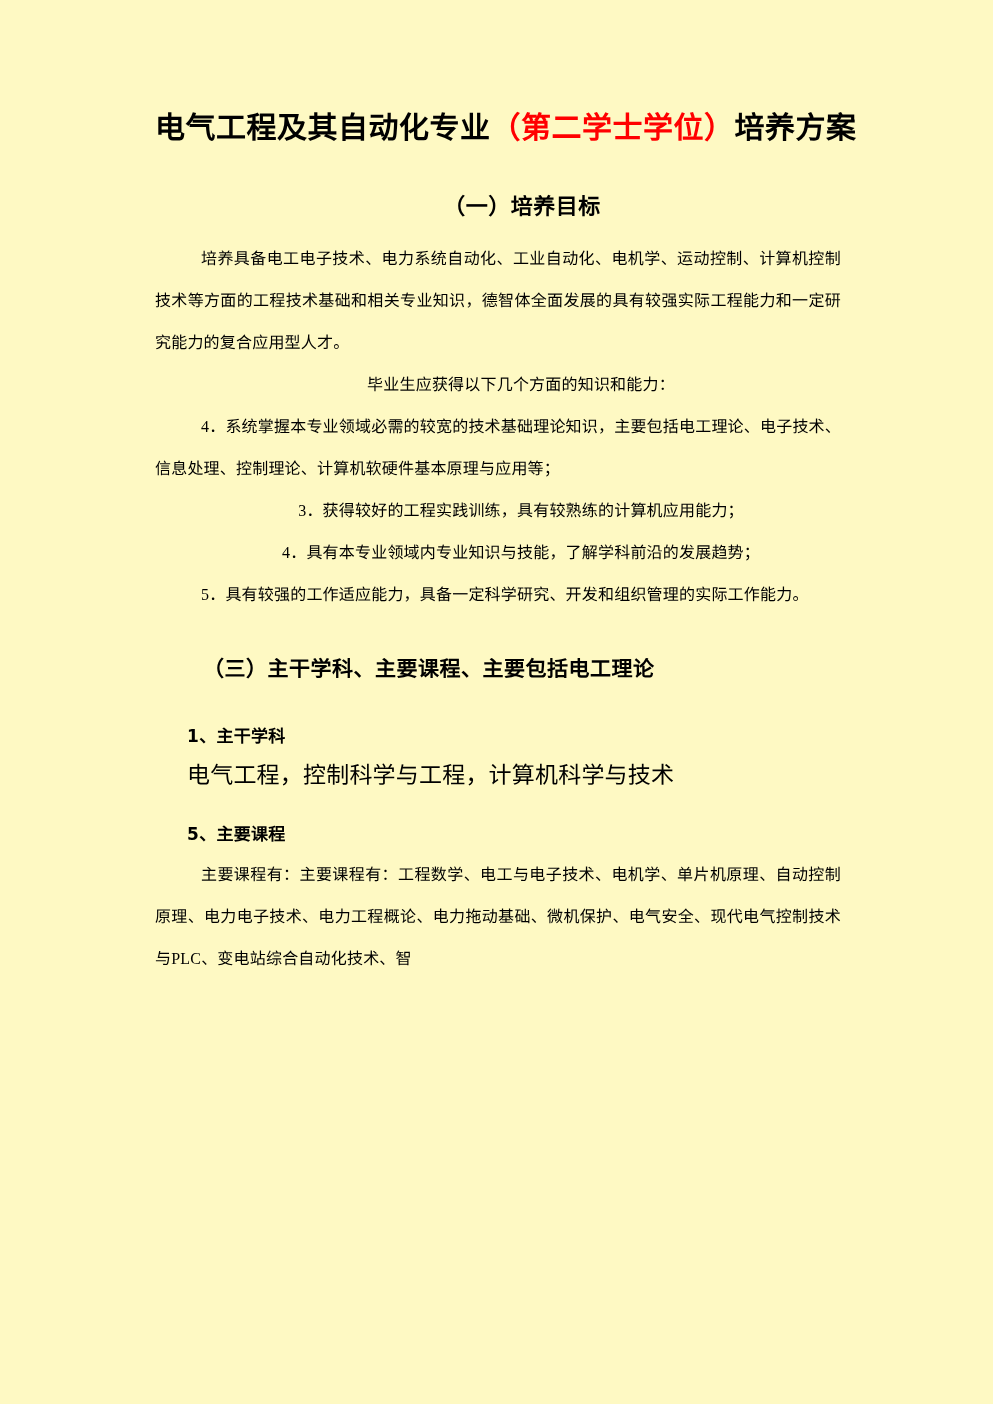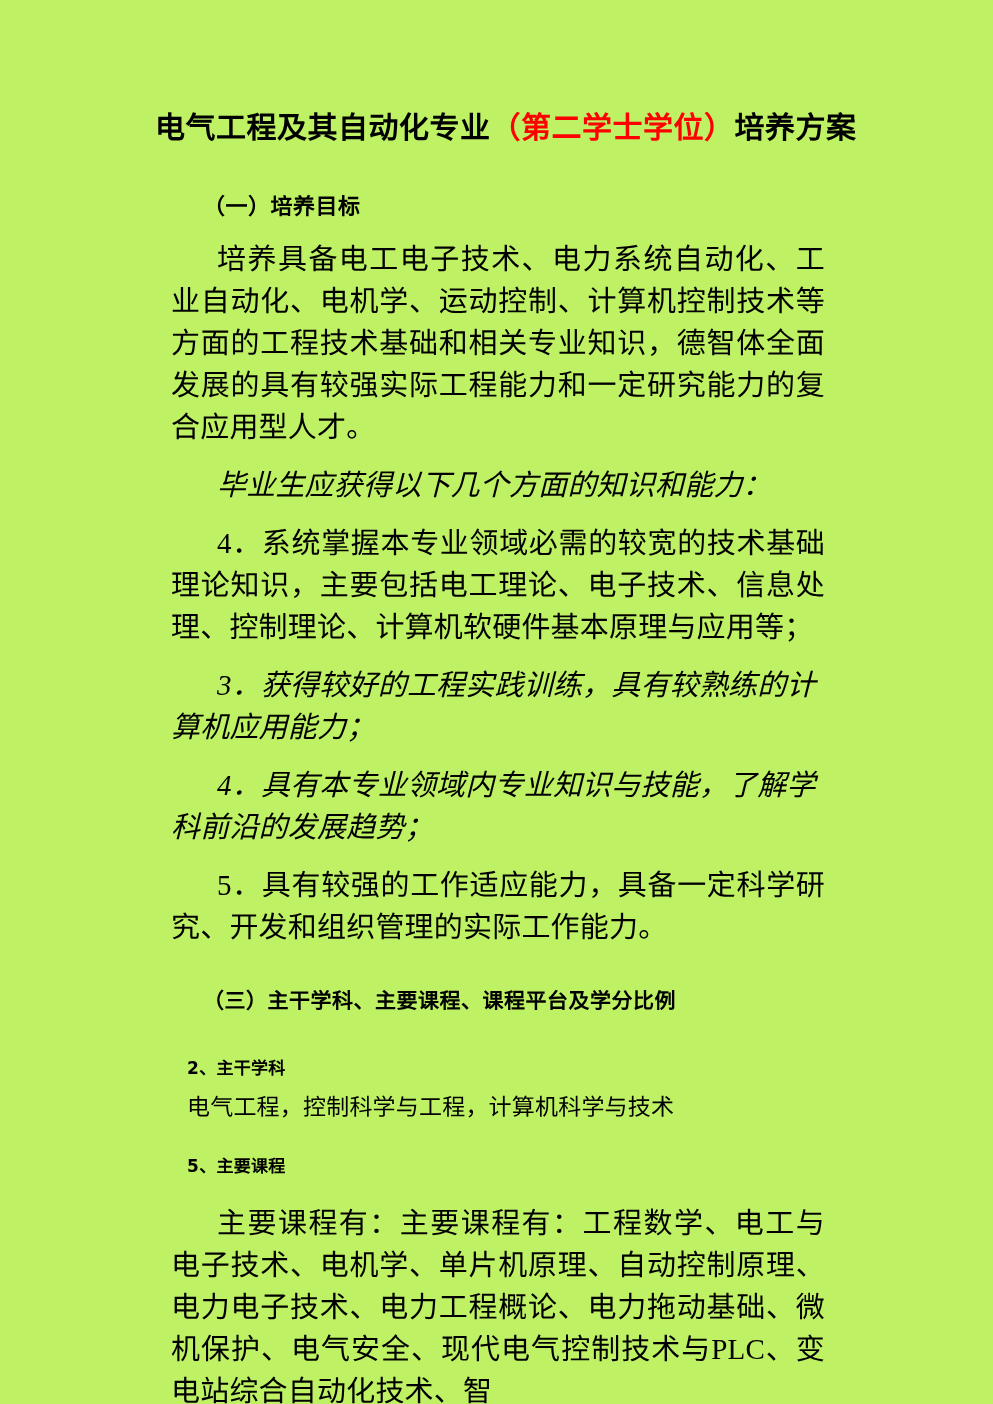--- a/index.html
+++ b/index.html
@@ -5,21 +5,21 @@
 <style>
   html, body {
     margin: 0;
     padding: 0;
     background: #ffffff;
   }
   .page {
     position: relative;
     width: 993px;
     height: 1404px;
-    background: #bef264;
+    background: #fef9c3;
     overflow: hidden;
     font-family: "Liberation Serif", "DejaVu Serif", serif;
     color: #000000;
     box-sizing: border-box;
   }
   .content {
     position: absolute;
     left: 155px;
     top: 0;
     width: 686px;
@@ -44,50 +44,50 @@
   
   .sec-heading {
     margin: 0;
     font-family: "DejaVu Sans", "Liberation Sans", sans-serif;
     font-size: 22px;
     font-weight: bold;
     line-height: 42px;
     text-indent: 48px;
     letter-spacing: 0.5px;
   }
-  .sec-heading.h-one   { margin-top: 36px; }
+  .sec-heading.h-one   { margin-top: 36px; text-align: center; }
   .sec-heading.h-two   { margin-top: 28px; }
   .sec-heading.h-three { margin-top: 32px; font-size: 21px; }
 
   
   .sub-heading {
     margin: 0;
     font-family: "DejaVu Sans", "Liberation Sans", sans-serif;
     font-size: 17px;
     font-weight: bold;
     line-height: 40px;
     text-indent: 32px;
     letter-spacing: 0.3px;
   }
   .sub-heading.gap-before { margin-top: 26px; }
   .sub-heading.gap-before-2 { margin-top: 18px; }
 
   
   .para {
-    margin: 16px;
-    font-size: 29px;
+    margin: 0;
+    font-size: 16px;
     line-height: 42px;
     text-align: justify;
     text-justify: inter-ideograph;
     text-indent: 46px;
     letter-spacing: 0.2px;
     word-break: break-all;
   }
   .para.first-after-heading { margin-top: 10px; }
-  .para.tight { text-align: left; font-style: italic; }
+  .para.tight { text-align: center; }
 
   
   .para.numbered {
     text-indent: 46px;
   }
 
   
   .plainline {
     margin: 0;
     font-size: 23px;
@@ -106,22 +106,22 @@
 
     <h2 class="sec-heading h-one">（一）培养目标</h2>
     <p class="para first-after-heading">培养具备电工电子技术、电力系统自动化、工业自动化、电机学、运动控制、计算机控制技术等方面的工程技术基础和相关专业知识，德智体全面发展的具有较强实际工程能力和一定研究能力的复合应用型人才。</p>
 
     <p class="para tight">毕业生应获得以下几个方面的知识和能力：</p>
     <p class="para numbered">4．系统掌握本专业领域必需的较宽的技术基础理论知识，主要包括电工理论、电子技术、信息处理、控制理论、计算机软硬件基本原理与应用等；</p>
     <p class="para numbered tight">3．获得较好的工程实践训练，具有较熟练的计算机应用能力；</p>
     <p class="para numbered tight">4．具有本专业领域内专业知识与技能，了解学科前沿的发展趋势；</p>
     <p class="para numbered">5．具有较强的工作适应能力，具备一定科学研究、开发和组织管理的实际工作能力。</p>
 
-    <h2 class="sec-heading h-three">（三）主干学科、主要课程、课程平台及学分比例</h2>
+    <h2 class="sec-heading h-three">（三）主干学科、主要课程、主要包括电工理论</h2>
 
-    <h3 class="sub-heading gap-before">2、主干学科</h3>
+    <h3 class="sub-heading gap-before">1、主干学科</h3>
     <p class="plainline">电气工程，控制科学与工程，计算机科学与技术</p>
 
     <h3 class="sub-heading gap-before-2">5、主要课程</h3>
     <p class="para">主要课程有：主要课程有：工程数学、电工与电子技术、电机学、单片机原理、自动控制原理、电力电子技术、电力工程概论、电力拖动基础、微机保护、电气安全、现代电气控制技术与PLC、变电站综合自动化技术、智</p>
 
   </div>
 </div>
 
 </body></html>

